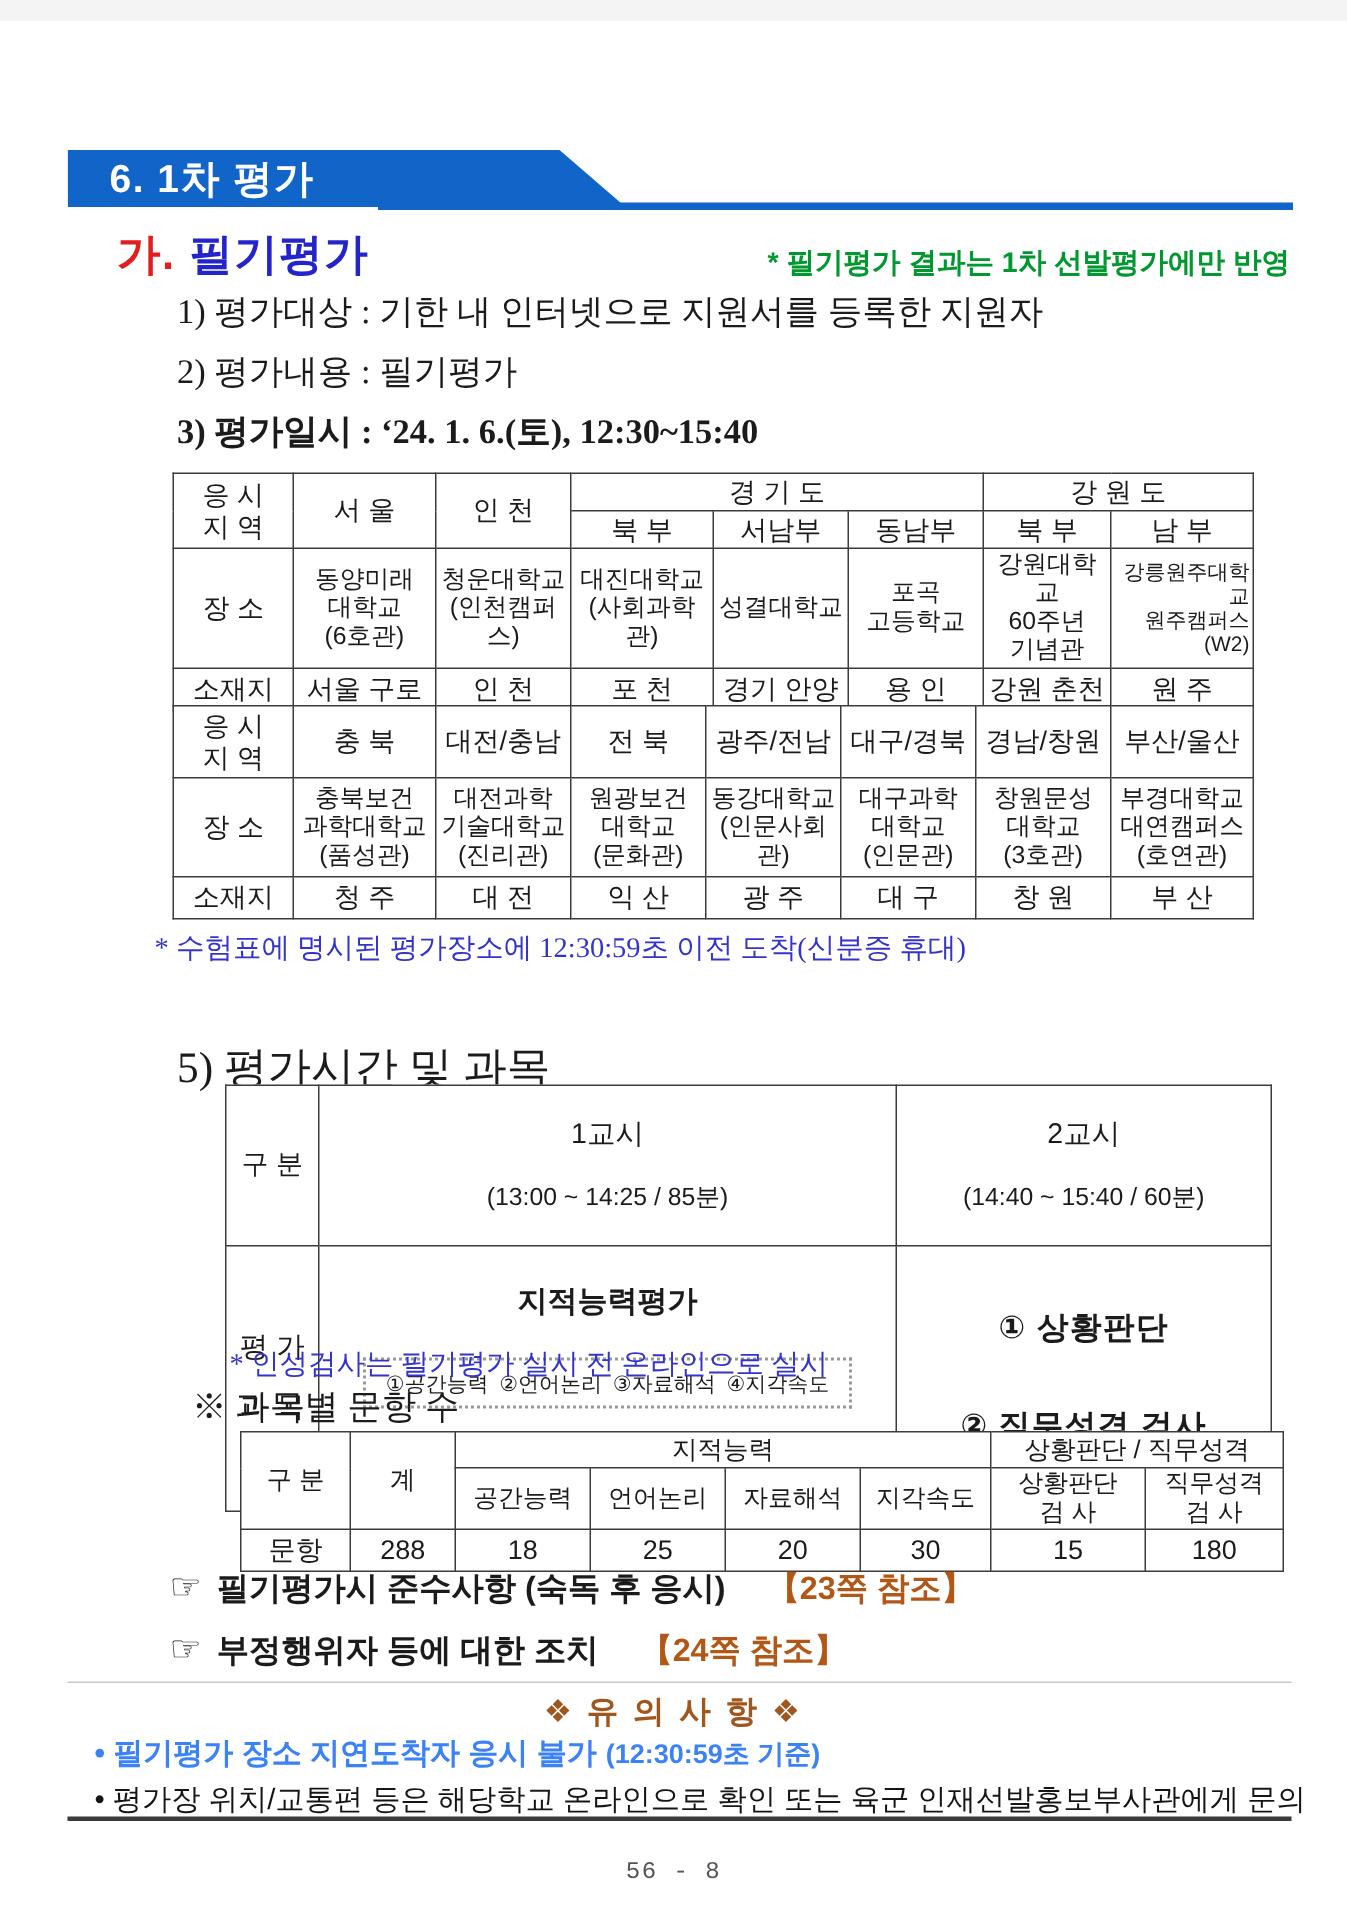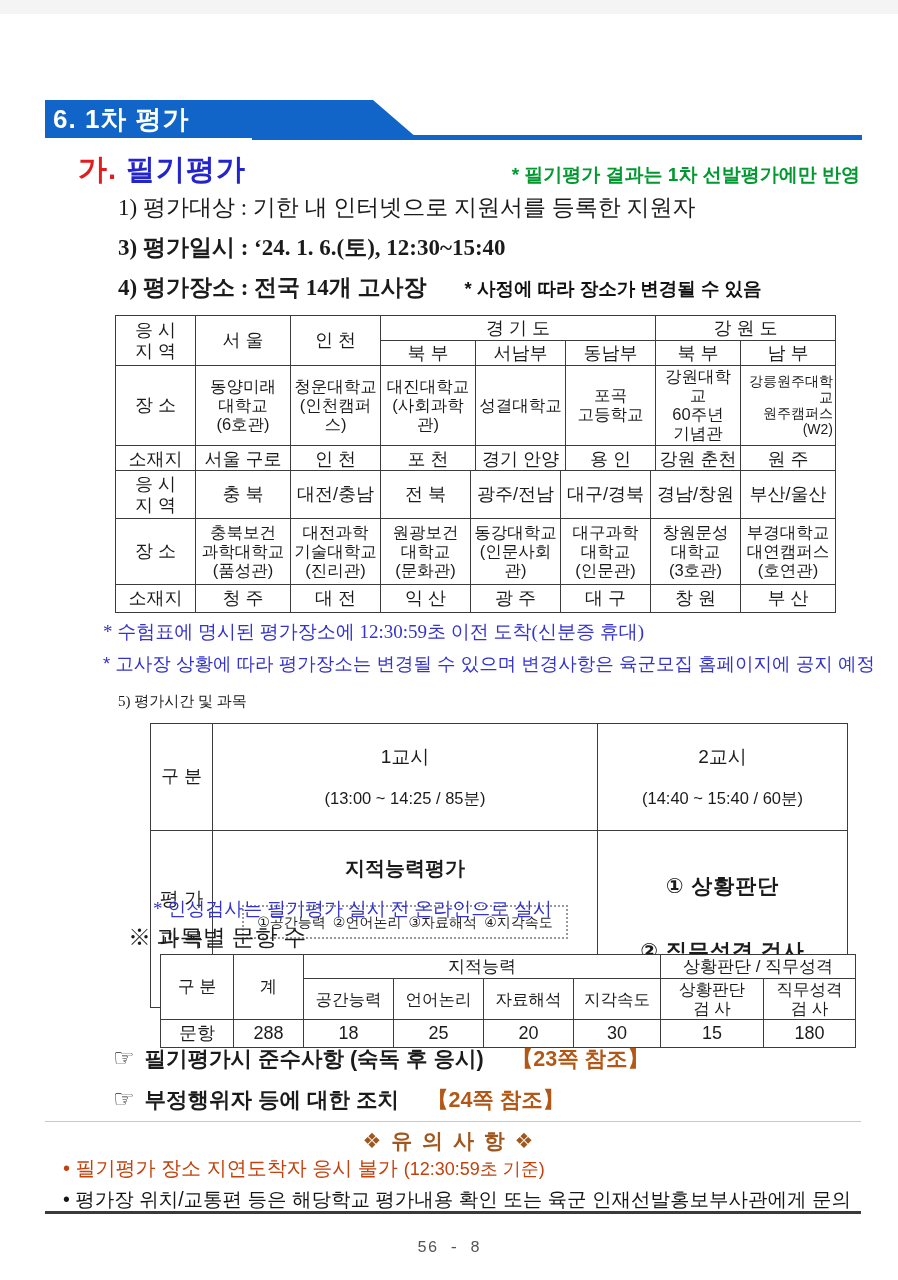--- a/index.html
+++ b/index.html
@@ -8,21 +8,21 @@
          font-family: "Liberation Sans", "DejaVu Sans", sans-serif; color: #1b1b1b; }
   .abs { position: absolute; }
 
   
   .top-strip { left: 0; top: 0; width: 898px; height: 14px; background: #f4f4f4; }
 
   
   .banner-line { left: 252px; top: 135px; width: 610px; height: 5px; background: #1164c8; z-index: 1; }
   .banner { left: 45px; top: 100px; width: 372px; height: 38px; background: #1164c8; z-index: 2;
             clip-path: polygon(0 0, calc(100% - 44px) 0, 100% 100%, 0 100%);
-            display: flex; align-items: center; padding-left: 8px; }
+            display: flex; align-items: center; padding-left: 28px; }
   .banner .t { color: #ffffff; font-weight: bold; font-size: 26px; letter-spacing: 1px; }
 
   
   .sec-head { left: 78px; top: 150px; font-size: 29px; font-weight: bold; letter-spacing: 1px; }
   .sec-head .pre { color: #e11d1d; }
   .sec-head .ttl { color: #2424cc; }
   .sec-note { right: 38px; top: 162px; color: #00982f; font-weight: bold; font-size: 19px; }
 
   
   .items { left: 118px; top: 192px; width: 750px;
@@ -45,21 +45,21 @@
   .venue .crow td, .venue .crow th { height: 28px; }
   .venue .vrow th, .venue .crow th, .venue .hr1 th, .venue .hr2 th { font-size: 18px; }
   .venue td.sm { font-size: 14px; text-align: right; }
 
   
   .bnotes { left: 103px; top: 619px; color: #3434cc; }
   .bnote { font-size: 19px; margin-bottom: 6px; white-space: nowrap;
            font-family: "Liberation Serif", "DejaVu Serif", serif; }
   .bnote.g { font-family: "Liberation Sans", sans-serif; font-size: 18.5px; }
 
-  .h5 { left: 118px; top: 692px; font-size: 15px;
+  .h5 { left: 118px; top: 692px; font-size: 29px;
         font-family: "Liberation Serif", "DejaVu Serif", serif; }
 
   
   .sched { left: 150px; top: 723px; width: 697px; }
   .sched th, .sched td { font-size: 18px; }
   .sched .hrow th { height: 52px; }
   .sched .hrow .pt { font-size: 19px; }
   .sched .hrow .tm { font-size: 16.5px; }
   .sched .brow th, .sched .brow td { height: 113px; }
   .sched .rowlab { line-height: 2.1; font-size: 19px; }
@@ -84,21 +84,21 @@
 
   
   .refs { left: 113px; top: 1044px; }
   .refline { font-size: 21.5px; font-weight: bold; margin-bottom: 12px; white-space: nowrap; }
   .refline .hand { font-size: 24px; margin-right: 10px; font-weight: normal; }
   .refline .ref { color: #b25715; margin-left: 28px; }
 
   .thin-line { left: 45px; top: 1121px; width: 816px; height: 1px; background: #c9c9c9; }
   .notice-title { left: 0; top: 1127px; width: 898px; text-align: center; color: #a0571e;
                   font-weight: bold; font-size: 21px; letter-spacing: 2px; }
-  .nb1 { left: 63px; top: 1155px; color: #c2410c; font-weight: normal; font-size: 20px; white-space: nowrap; }
+  .nb1 { left: 63px; top: 1155px; color: #3b82f6; font-weight: bold; font-size: 20px; white-space: nowrap; }
   .nb1 .sfx { font-size: 18px; margin-left: 6px; }
   .nb2 { left: 63px; top: 1186px; color: #151515; font-size: 19.5px; white-space: nowrap; }
   .dark-line { left: 45px; top: 1211px; width: 816px; height: 3px; background: #3a3a3a; }
   .footer { left: 0; top: 1239px; width: 898px; text-align: center; color: #555;
             font-size: 16px; font-family: "Liberation Mono", monospace; letter-spacing: 1px; }
 </style>
 </head>
 <body>
 
 <div class="abs top-strip"></div>
@@ -106,20 +106,21 @@
 <div class="abs banner-line"></div>
 <div class="abs banner">
   <span class="t">6. 1차 평가</span>
 </div>
 
 <div class="abs sec-head"><span class="pre">가.</span><span class="ttl"> 필기평가</span></div>
 <div class="abs sec-note">* 필기평가 결과는 1차 선발평가에만 반영</div>
 
 <div class="abs items">
   <div class="item">1) 평가대상 : 기한 내 인터넷으로 지원서를 등록한 지원자</div>
+  <div class="item">2) 평가내용 : 필기평가</div>
   <div class="item b">3) 평가일시 : ‘24. 1. 6.(토), 12:30~15:40</div>
   <div class="item b"><span>4) 평가장소 : 전국 14개 고사장</span><span class="inote">* 사정에 따라 장소가 변경될 수 있음</span></div>
 </div>
 
 <table class="t abs venue">
   <colgroup>
       <col style="width:80px">
       <col style="width:95px">
       <col style="width:90px">
       <col style="width:95px">
@@ -230,21 +231,20 @@
     <td>광 주</td>
     <td>대 구</td>
     <td>창 원</td>
     <td>부 산</td>
   </tr>
 </tbody>
   </table>
 
 <div class="abs bnotes">
   <div class="bnote">* 수험표에 명시된 평가장소에 12:30:59초 이전 도착(신분증 휴대)</div>
-  <div class="bnote g">* 고사장 상황에 따라 평가장소는 변경될 수 있으며 변경사항은 육군모집 홈페이지에 공지 예정</div>
 </div>
 
 <div class="abs h5">5) 평가시간 및 과목</div>
 
 <table class="t abs sched">
   <colgroup>
       <col style="width:62px">
       <col style="width:385px">
       <col style="width:250px">
     </colgroup>
@@ -330,15 +330,15 @@
     <span class="hand">☞</span><span>필기평가시 준수사항 (숙독 후 응시)</span><span class="ref">【23쪽 참조】</span>
   </div>
   <div class="refline">
     <span class="hand">☞</span><span>부정행위자 등에 대한 조치</span><span class="ref">【24쪽 참조】</span>
   </div>
 </div>
 
 <div class="abs thin-line"></div>
 <div class="abs notice-title">❖  유 의 사 항  ❖</div>
 <div class="abs nb1"><span>• 필기평가 장소 지연도착자 응시 불가</span><span class="sfx">(12:30:59초 기준)</span></div>
-<div class="abs nb2">• 평가장 위치/교통편 등은 해당학교 평가내용 확인 또는 육군 인재선발홍보부사관에게 문의</div>
+<div class="abs nb2">• 평가장 위치/교통편 등은 해당학교 온라인으로 확인 또는 육군 인재선발홍보부사관에게 문의</div>
 <div class="abs dark-line"></div>
 <div class="abs footer">56 - 8</div>
 
 </body></html>

